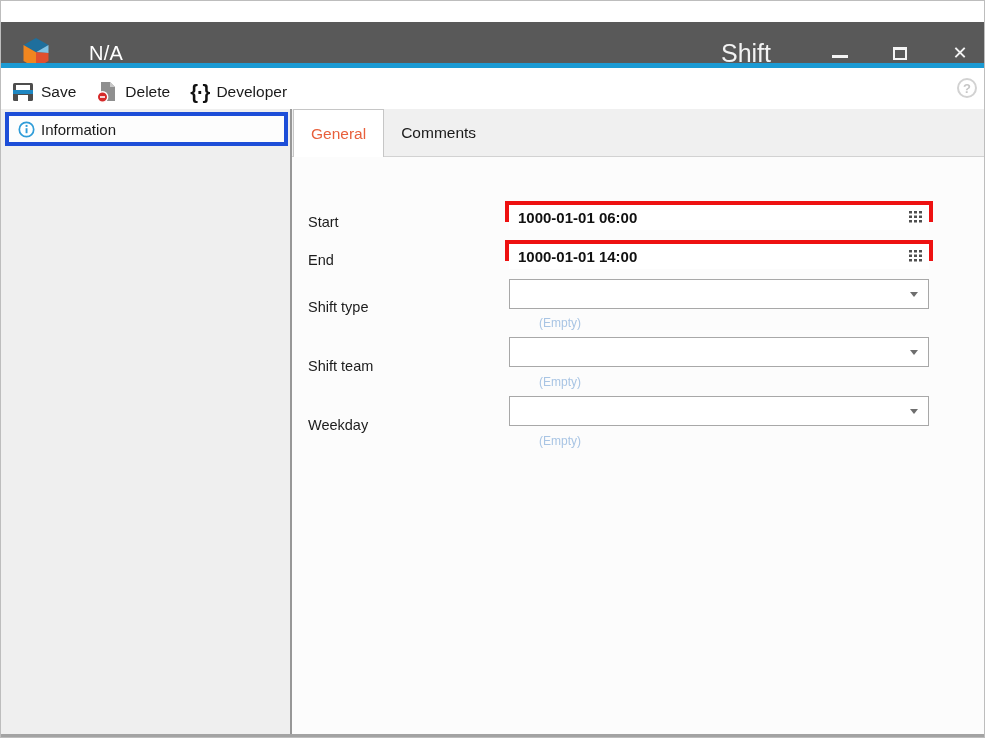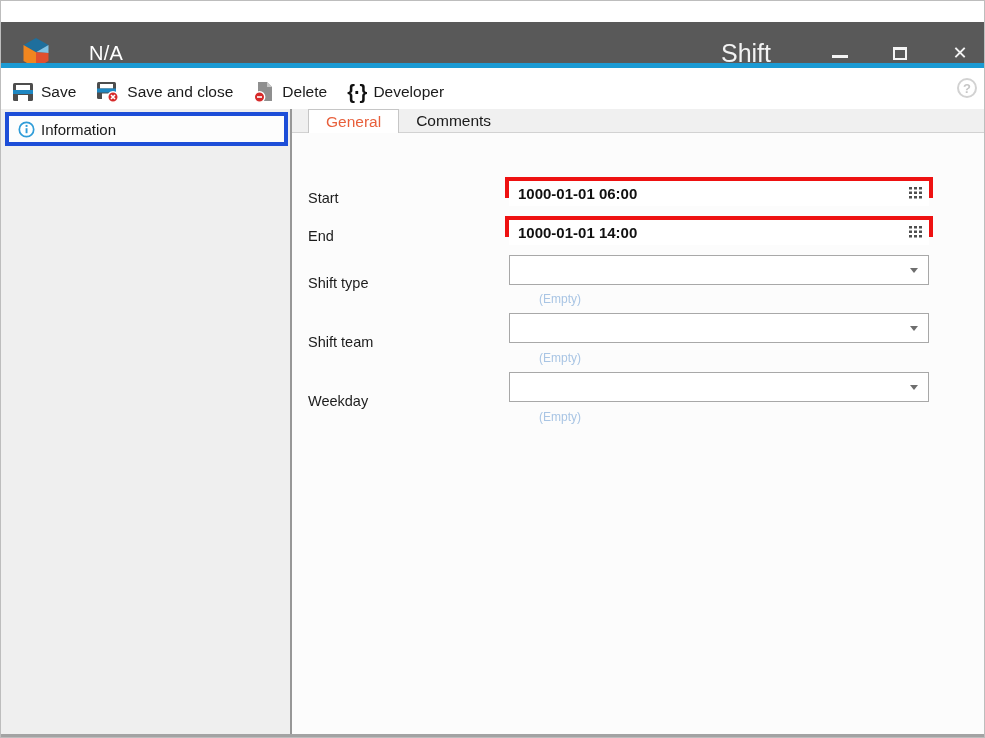--- a/index.html
+++ b/index.html
@@ -36,22 +36,22 @@
     color:#c6c6c6;font-size:13px;font-weight:700;}
   
   .sidebar{position:absolute;left:0;top:108px;width:289px;bottom:3px;
     background:var(--sidebar_gray,#efefef);}
   .info-header{position:absolute;left:4px;top:3px;right:2px;height:34px;background:#fdfdfd;
     border:4px solid #1d4ed8;display:flex;align-items:center;gap:6px;padding-left:9px;
     font-size:15px;color:#1a1a1a;}
   .divider{position:absolute;left:289px;top:108px;width:2px;bottom:3px;background:#979797;}
   
   .content{position:absolute;left:291px;top:108px;width:693px;bottom:3px;background:#fcfcfc;}
-  .tabstrip{position:relative;height:24px;background:#f0f0f0;border-bottom:1px solid #d2d2d2;
-    display:flex;align-items:stretch;padding-left:16px;}
+  .tabstrip{position:relative;height:48px;background:#f0f0f0;border-bottom:1px solid #d2d2d2;
+    display:flex;align-items:stretch;padding-left:1px;}
   .tab{display:flex;align-items:center;padding:0 17px;font-size:15.5px;cursor:default;}
   .tab.active{background:#fff;border:1px solid #c6c6c6;border-bottom:none;
     color:var(--tab_active_orange,#e8603c);margin-bottom:-1px;z-index:2;}
   .tab.inactive{color:#1a1a1a;}
   .form{position:relative;}
   .flabel{position:absolute;left:16px;font-size:14.5px;color:#1c1c1c;line-height:16px;}
   .red-wrap{position:absolute;left:213px;width:428px;height:21px;
     border:4px solid var(--annotation_red,#ee1111);background:#fff;}
   .dtfield{position:relative;width:100%;height:25px;background:#fff;}
   .dtval{position:absolute;left:9px;top:0;line-height:25px;font-size:15px;font-weight:700;color:#111;}
@@ -95,31 +95,20 @@
     <button class="tb-btn">
       <svg width="22" height="20" viewBox="0 0 22 20">
         <rect x="1" y="1" width="20" height="18" rx="1.5" fill="#4d4d4d"></rect>
         <rect x="4" y="3" width="14" height="5" fill="#fff"></rect>
         <rect x="1" y="8" width="20" height="4" fill="#1e87c2"></rect>
         <rect x="6" y="13" width="10" height="6" fill="#fff"></rect>
       </svg>
       <span>Save</span>
     </button>
     <button class="tb-btn">
-      <svg width="24" height="22" viewBox="0 0 24 22">
-        <rect x="1" y="1" width="19" height="17" rx="1.5" fill="#4d4d4d"></rect>
-        <rect x="4" y="3" width="13" height="4.5" fill="#fff"></rect>
-        <rect x="1" y="7.5" width="19" height="4" fill="#1e87c2"></rect>
-        <rect x="6" y="12.5" width="9" height="5.5" fill="#fff"></rect>
-        <circle cx="17" cy="16" r="5.2" fill="#d62a2a" stroke="#fff" stroke-width="1.4"></circle>
-        <path d="M15 14 l4 4 M19 14 l-4 4" stroke="#fff" stroke-width="1.6"></path>
-      </svg>
-      <span>Save and close</span>
-    </button>
-    <button class="tb-btn">
       <svg width="22" height="22" viewBox="0 0 22 22">
         <path d="M5 1 h9 l5 5 v14 h-14 z" fill="#8f8f8f"></path>
         <path d="M14 1 l5 5 h-5 z" fill="#c8c8c8"></path>
         <circle cx="6.5" cy="16" r="5.2" fill="#d62a2a" stroke="#fff" stroke-width="1.4"></circle>
         <rect x="4" y="15.2" width="5" height="1.6" fill="#fff"></rect>
       </svg>
       <span>Delete</span>
     </button>
     <button class="tb-btn">
       <span class="dev-glyph">{·}</span>

